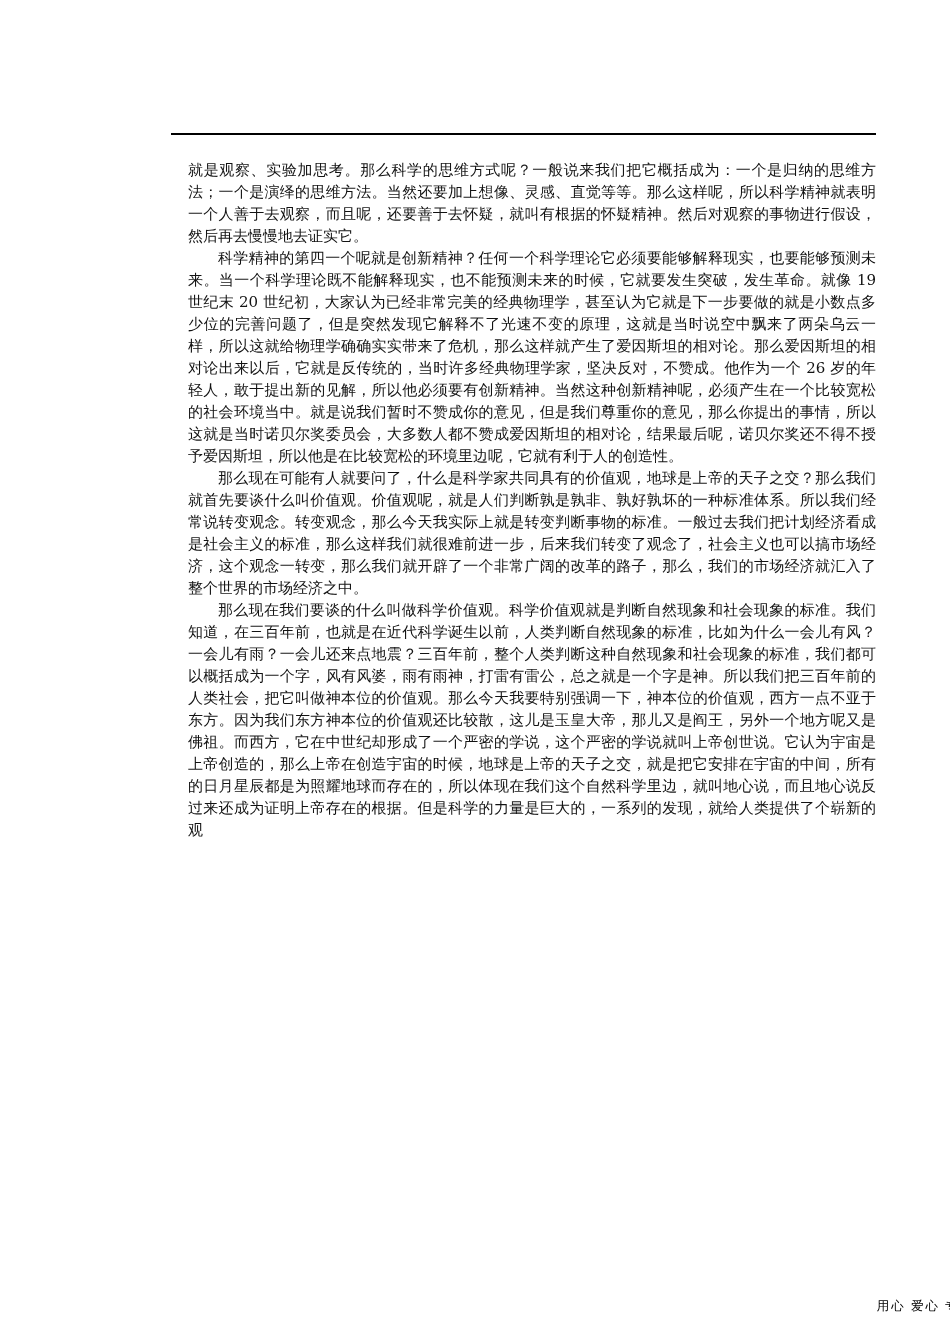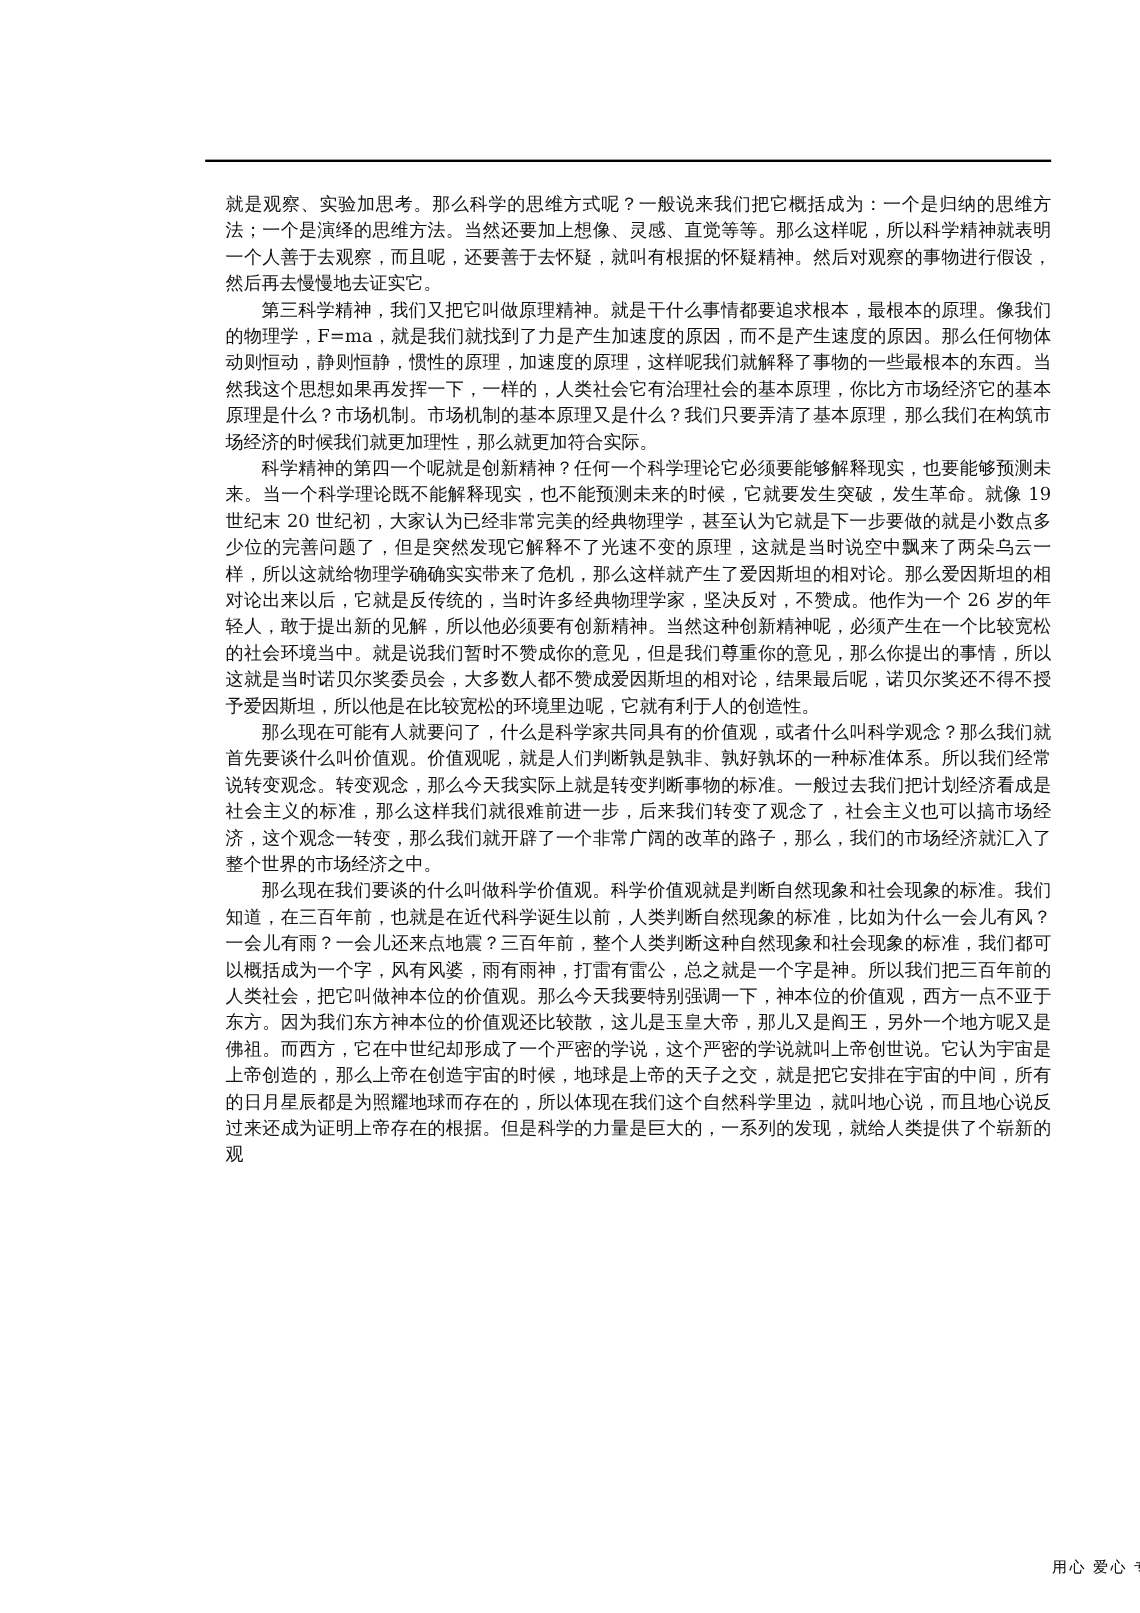--- a/index.html
+++ b/index.html
@@ -56,21 +56,20 @@
 </style>
 </head>
 <body>
 
 <div class="page">
 
   <div class="header-rule"></div>
 
   <div class="content">
     <p class="no-indent">就是观察、实验加思考。那么科学的思维方式呢？一般说来我们把它概括成为：一个是归纳的思维方法；一个是演绎的思维方法。当然还要加上想像、灵感、直觉等等。那么这样呢，所以科学精神就表明一个人善于去观察，而且呢，还要善于去怀疑，就叫有根据的怀疑精神。然后对观察的事物进行假设，然后再去慢慢地去证实它。</p>
-    <p>第三科学精神，我们又把它叫做原理精神。就是干什么事情都要追求根本，最根本的原理。像我们的物理学，F=ma，就是我们就找到了力是产生加速度的原因，而不是产生速度的原因。那么任何物体动则恒动，静则恒静，惯性的原理，加速度的原理，这样呢我们就解释了事物的一些最根本的东西。当然我这个思想如果再发挥一下，一样的，人类社会它有治理社会的基本原理，你比方市场经济它的基本原理是什么？市场机制。市场机制的基本原理又是什么？我们只要弄清了基本原理，那么我们在构筑市场经济的时候我们就更加理性，那么就更加符合实际。</p>
     <p>科学精神的第四一个呢就是创新精神？任何一个科学理论它必须要能够解释现实，也要能够预测未来。当一个科学理论既不能解释现实，也不能预测未来的时候，它就要发生突破，发生革命。就像 19 世纪末 20 世纪初，大家认为已经非常完美的经典物理学，甚至认为它就是下一步要做的就是小数点多少位的完善问题了，但是突然发现它解释不了光速不变的原理，这就是当时说空中飘来了两朵乌云一样，所以这就给物理学确确实实带来了危机，那么这样就产生了爱因斯坦的相对论。那么爱因斯坦的相对论出来以后，它就是反传统的，当时许多经典物理学家，坚决反对，不赞成。他作为一个 26 岁的年轻人，敢于提出新的见解，所以他必须要有创新精神。当然这种创新精神呢，必须产生在一个比较宽松的社会环境当中。就是说我们暂时不赞成你的意见，但是我们尊重你的意见，那么你提出的事情，所以这就是当时诺贝尔奖委员会，大多数人都不赞成爱因斯坦的相对论，结果最后呢，诺贝尔奖还不得不授予爱因斯坦，所以他是在比较宽松的环境里边呢，它就有利于人的创造性。</p>
-    <p>那么现在可能有人就要问了，什么是科学家共同具有的价值观，或者什么叫科学观念？那么我们就首先要谈什么叫价值观。价值观呢，就是人们判断孰是孰非、孰好孰坏的一种标准体系。所以我们经常说转变观念。转变观念，那么今天我实际上就是转变判断事物的标准。一般过去我们把计划经济看成是社会主义的标准，那么这样我们就很难前进一步，后来我们转变了观念了，社会主义也可以搞市场经济，这个观念一转变，那么我们就开辟了一个非常广阔的改革的路子，那么，我们的市场经济就汇入了整个世界的市场经济之中。</p>
+    <p>那么现在可能有人就要问了，什么是科学家共同具有的价值观，地球是上帝的天子之交？那么我们就首先要谈什么叫价值观。价值观呢，就是人们判断孰是孰非、孰好孰坏的一种标准体系。所以我们经常说转变观念。转变观念，那么今天我实际上就是转变判断事物的标准。一般过去我们把计划经济看成是社会主义的标准，那么这样我们就很难前进一步，后来我们转变了观念了，社会主义也可以搞市场经济，这个观念一转变，那么我们就开辟了一个非常广阔的改革的路子，那么，我们的市场经济就汇入了整个世界的市场经济之中。</p>
     <p>那么现在我们要谈的什么叫做科学价值观。科学价值观就是判断自然现象和社会现象的标准。我们知道，在三百年前，也就是在近代科学诞生以前，人类判断自然现象的标准，比如为什么一会儿有风？一会儿有雨？一会儿还来点地震？三百年前，整个人类判断这种自然现象和社会现象的标准，我们都可以概括成为一个字，风有风婆，雨有雨神，打雷有雷公，总之就是一个字是神。所以我们把三百年前的人类社会，把它叫做神本位的价值观。那么今天我要特别强调一下，神本位的价值观，西方一点不亚于东方。因为我们东方神本位的价值观还比较散，这儿是玉皇大帝，那儿又是阎王，另外一个地方呢又是佛祖。而西方，它在中世纪却形成了一个严密的学说，这个严密的学说就叫上帝创世说。它认为宇宙是上帝创造的，那么上帝在创造宇宙的时候，地球是上帝的天子之交，就是把它安排在宇宙的中间，所有的日月星辰都是为照耀地球而存在的，所以体现在我们这个自然科学里边，就叫地心说，而且地心说反过来还成为证明上帝存在的根据。但是科学的力量是巨大的，一系列的发现，就给人类提供了个崭新的观</p>
   </div>
 
   <div class="footer">用心 爱心 专心</div>
 
 </div>
 
 </body></html>

